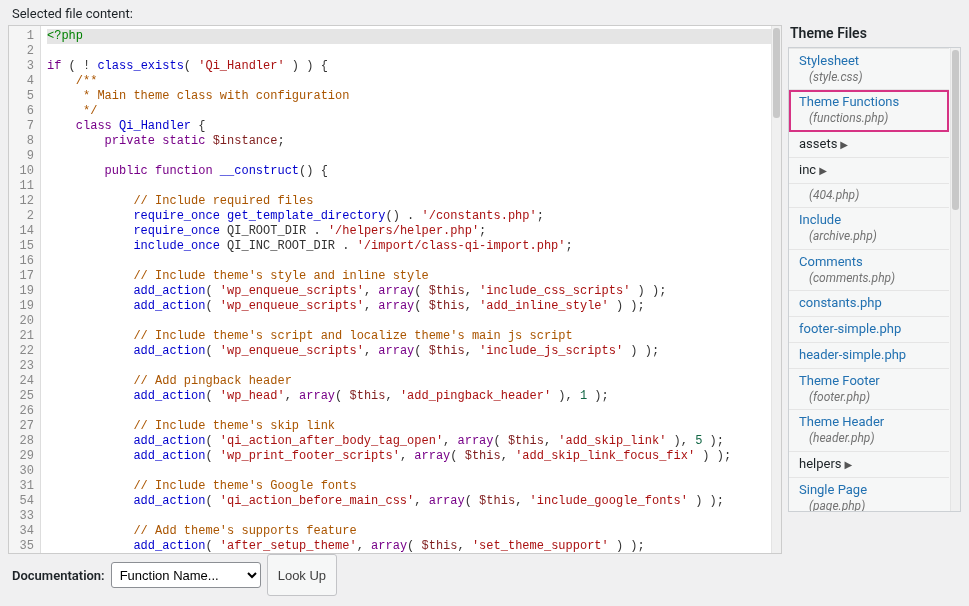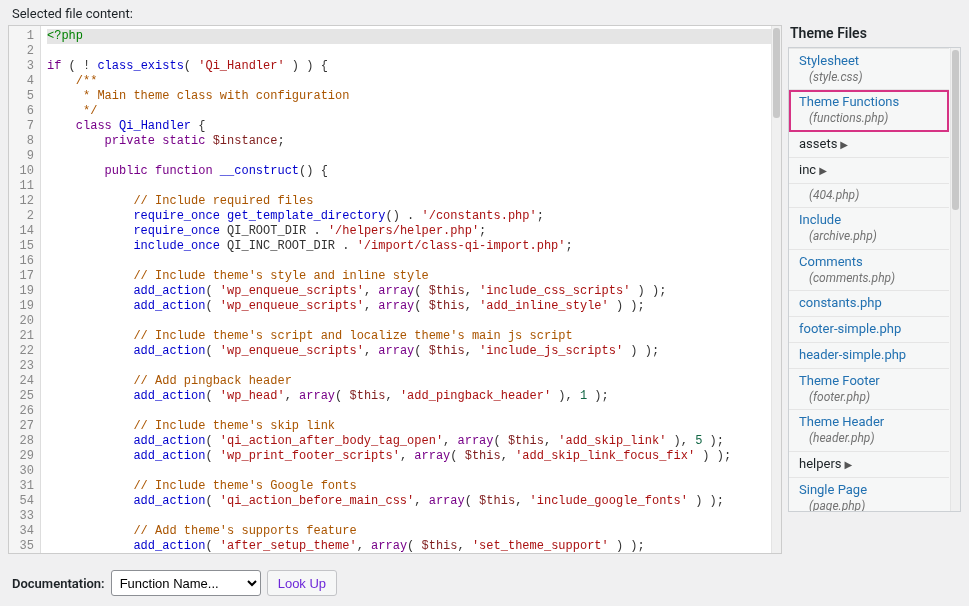--- a/index.html
+++ b/index.html
@@ -147,23 +147,23 @@
     border-radius: 3px;
     background: #fff;
     width: 150px;
     height: 26px;
   }
   .footer button {
     font-size: 13px;
     padding: 3px 10px;
     border: 1px solid #c3c4c7;
     background: #f6f7f7;
-    color: #6d28d9;
+    color: #404040;
     border-radius: 3px;
-    height: 26px;
+    height: 42px;
   }
 </style>
 </head>
 <body>
 
 <div class="header-label">Selected file content:</div>
 
 <div class="main">
   <div class="editor-wrap">
     <div class="editor">

